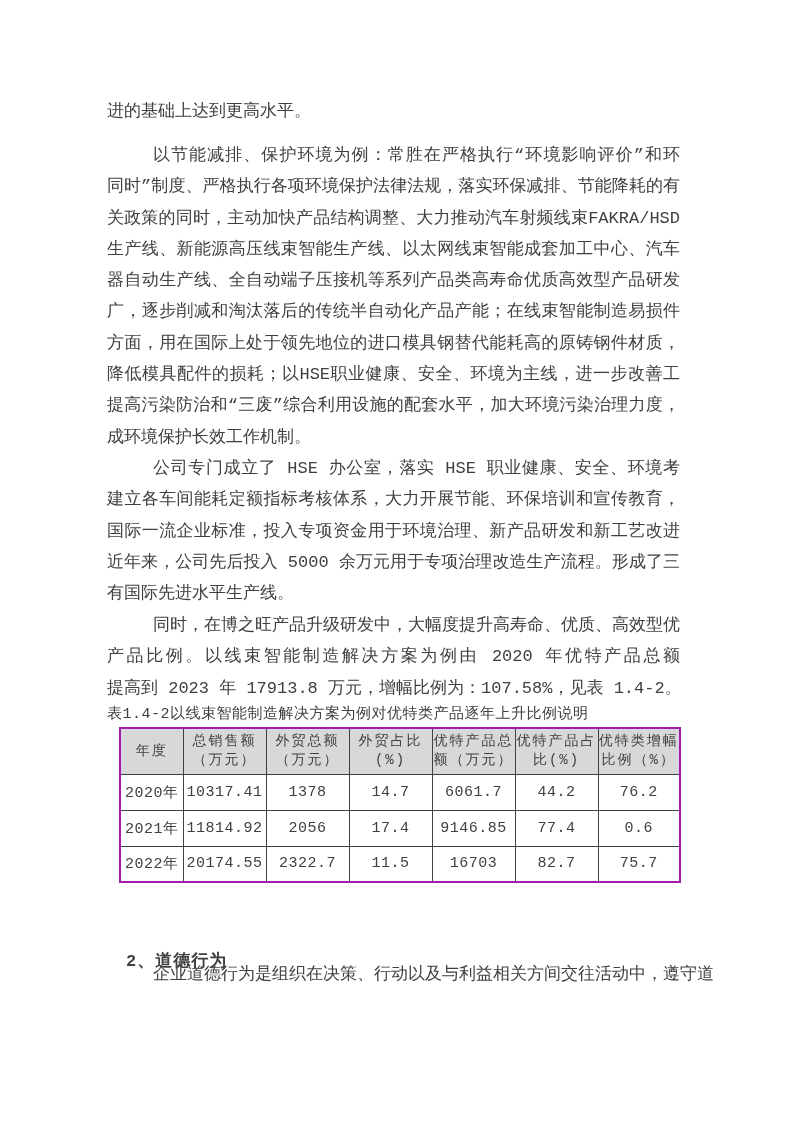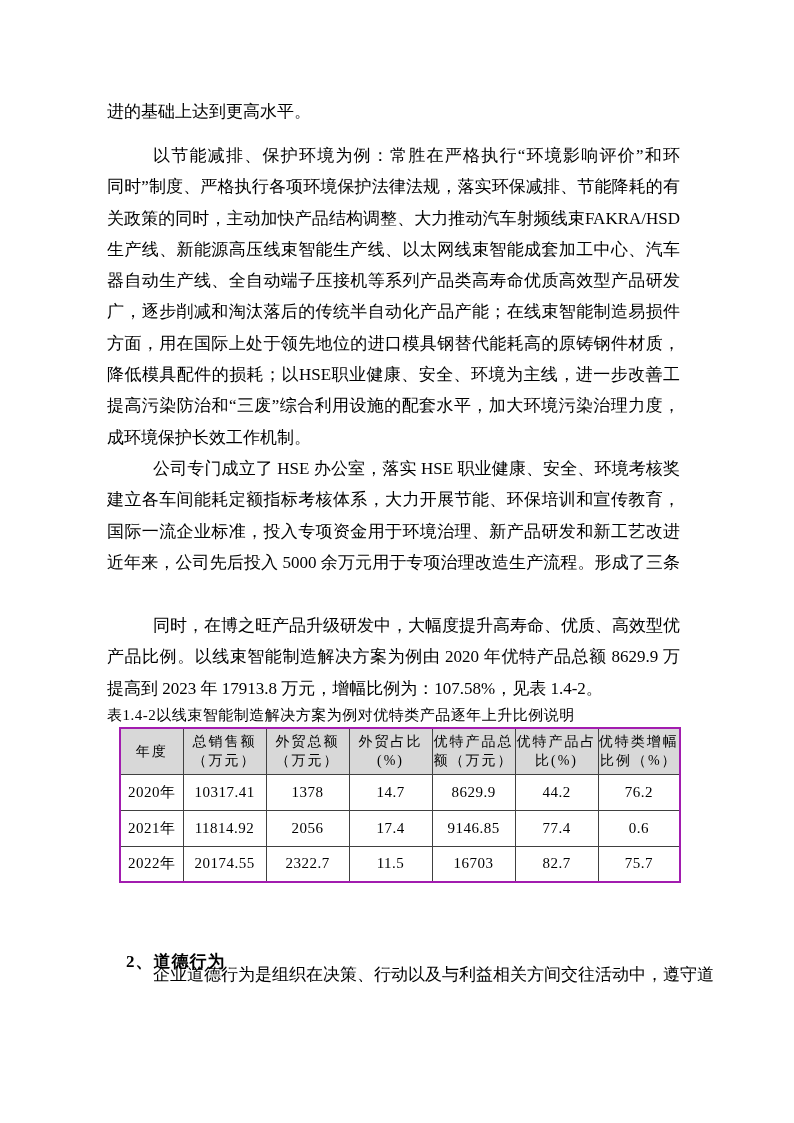--- a/index.html
+++ b/index.html
@@ -6,22 +6,22 @@
     margin: 0;
     padding: 0;
     background: #ffffff;
   }
   .page {
     position: relative;
     width: 794px;
     height: 1093px;
     background: #ffffff;
     overflow: hidden;
-    font-family: Liberation Serif, serif;
-    color: #000000;
+    font-family: Liberation Mono, monospace;
+    color: #404040;
   }
   .block {
     position: absolute;
     left: 107px;
     width: 573px;
   }
   .ln {
     height: 31.3px;
     line-height: 31.3px;
     font-size: 17px;
@@ -111,20 +111,21 @@
     <div class="ln jl">降低模具配件的损耗；以HSE职业健康、安全、环境为主线，进一步改善工作环境，</div>
     <div class="ln jl">提高污染防治和“三废”综合利用设施的配套水平，加大环境污染治理力度，形</div>
     <div class="ln">成环境保护长效工作机制。</div>
   </div>
 
   <div class="block" style="top:453px">
     <div class="ln jl first">公司专门成立了 HSE 办公室，落实 HSE 职业健康、安全、环境考核奖惩制度，</div>
     <div class="ln jl">建立各车间能耗定额指标考核体系，大力开展节能、环保培训和宣传教育，瞄准</div>
     <div class="ln jl">国际一流企业标准，投入专项资金用于环境治理、新产品研发和新工艺改进工作。</div>
     <div class="ln jl">近年来，公司先后投入 5000 余万元用于专项治理改造生产流程。形成了三条具</div>
+    <div class="ln">有国际先进水平生产线。</div>
   </div>
 
   <div class="block" style="top:610px">
     <div class="ln jl first">同时，在博之旺产品升级研发中，大幅度提升高寿命、优质、高效型优特类</div>
     <div class="ln jl">产品比例。以线束智能制造解决方案为例由 2020 年优特产品总额 8629.9 万元，</div>
     <div class="ln">提高到 2023 年 17913.8 万元，增幅比例为：107.58%，见表 1.4-2。</div>
   </div>
 
   <div class="caption">表1.4-2以线束智能制造解决方案为例对优特类产品逐年上升比例说明</div>
 
@@ -166,21 +167,21 @@
         <td>
           <div class="hline">优特类增幅</div>
           <div class="hline">比例（%）</div>
         </td>
       </tr>
       <tr class="datarow">
         <td class="cellval">2020年</td>
         <td class="cellval">10317.41</td>
         <td class="cellval">1378</td>
         <td class="cellval">14.7</td>
-        <td class="cellval">8629.9</td>
+        <td class="cellval">6061.7</td>
         <td class="cellval">44.2</td>
         <td class="cellval">76.2</td>
       </tr>
       <tr class="datarow">
         <td class="cellval">2021年</td>
         <td class="cellval">11814.92</td>
         <td class="cellval">2056</td>
         <td class="cellval">17.4</td>
         <td class="cellval">9146.85</td>
         <td class="cellval">77.4</td>

